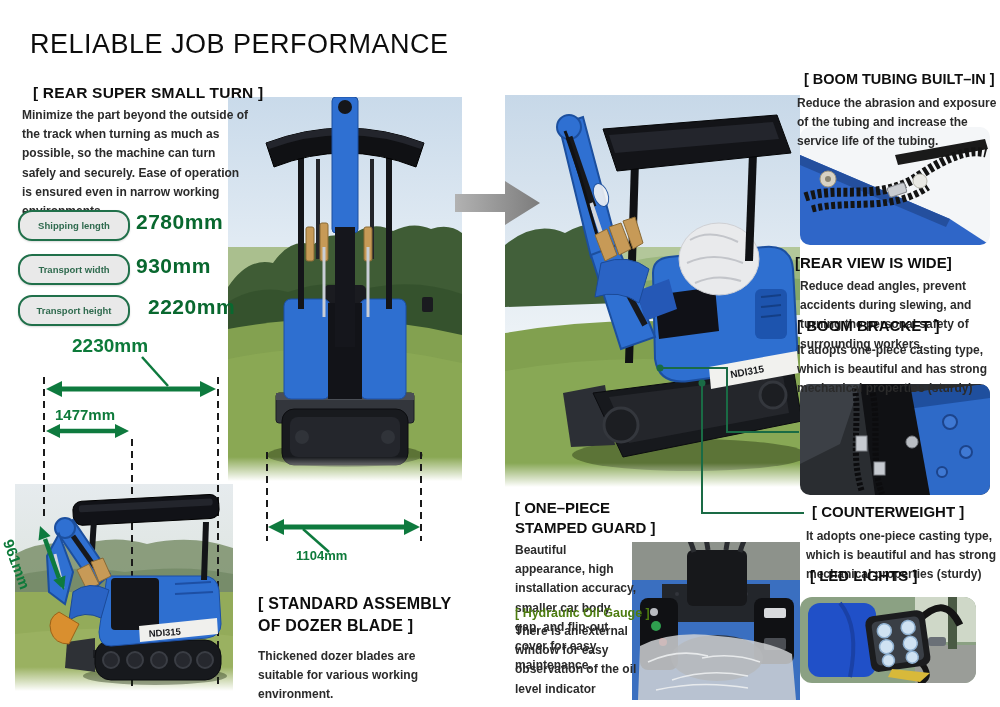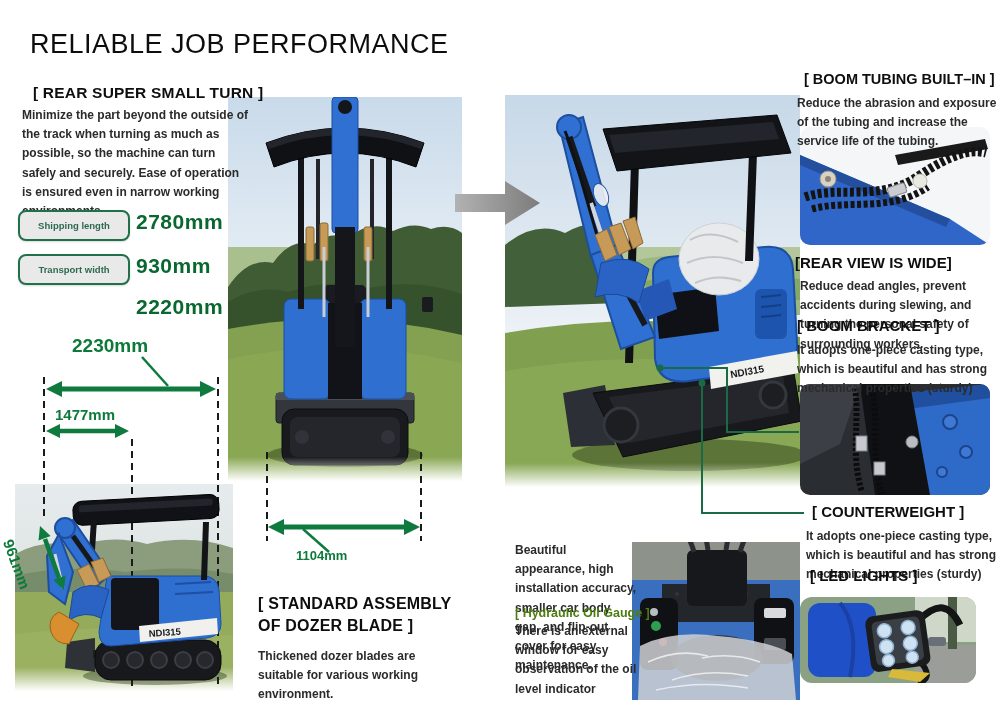--- a/index.html
+++ b/index.html
@@ -5,21 +5,21 @@
   html,body{margin:0;padding:0;background:#ffffff;}
   body{font-family:"Liberation Sans", sans-serif; -webkit-font-smoothing:antialiased;}
   #canvas{position:relative;width:1000px;height:707px;background:#ffffff;overflow:hidden;}
   .abs{position:absolute;}
   .title{left:30px;top:29px;font-size:27px;font-weight:400;letter-spacing:.5px;color:#0d0d0d;}
   .h-big{font-size:15.5px;font-weight:800;color:#0e0e0e;letter-spacing:.2px;}
   .h-mid{font-size:15px;font-weight:800;color:#0e0e0e;}
   .h-small{font-size:12.5px;font-weight:800;color:#4d7c0f;}
   .body-txt{font-size:12px;font-weight:600;color:#2b2b2b;line-height:1.6;}
   .dim-label{font-weight:800;color:#0d7a3a;z-index:5;}
-  .spec-badge{width:108px;height:27px;border:2px solid #20704a;border-radius:8px;background:#e9e9e9;
+  .spec-badge{width:108px;height:27px;border:2px solid #20704a;border-radius:14px;background:#e9e9e9;
     display:flex;align-items:center;justify-content:center;box-shadow:0 1px 2px rgba(0,0,0,.15);}
   .spec-badge span{font-size:9.5px;font-weight:700;color:#2f6a4e;}
   .spec-value{font-size:21px;font-weight:800;color:#09682f;letter-spacing:.5px;}
   .photo{position:absolute;overflow:hidden;}
   .photo .fade-bottom{position:absolute;left:0;right:0;bottom:0;height:24px;
     background:linear-gradient(rgba(255,255,255,0), #ffffff);}
   .rounded{border-radius:10px;}
   svg{display:block;}
   .z2{z-index:2;} .z3{z-index:3;} .z4{z-index:4;} .z5{z-index:5;}
 </style>
@@ -346,30 +346,34 @@
   <div class="abs spec-badge" style="left:18px;top:210px;">
     <span>Shipping length</span>
   </div>
   <div class="abs spec-value" style="left:136px;top:210px;">2780mm</div>
 
   <div class="abs spec-badge" style="left:18px;top:254px;">
     <span>Transport width</span>
   </div>
   <div class="abs spec-value" style="left:136px;top:254px;">930mm</div>
 
-  <div class="abs spec-value" style="left:136px;top:295px;">2220mm</div>
+  <div class="abs spec-badge" style="left:18px;top:295px;">
+    <span>Transport height</span>
+  </div>
+  <div class="abs spec-value" style="left:148px;top:295px;">2220mm</div>
 
   <div class="abs dim-label" style="left:72px;top:335px;font-size:19px;">2230mm</div>
   <div class="abs dim-label" style="left:48px;top:406px;font-size:15px;margin-left:7px;">1477mm</div>
   <div class="abs dim-label" style="left:16px;top:537px;font-size:15px;transform:rotate(70deg);transform-origin:left top;">961mm</div>
   <div class="abs dim-label" style="left:296px;top:548px;font-size:13px;">1104mm</div>
 
   <div class="abs h-big" style="left:258px;top:593px;width:212px;font-size:16px;line-height:1.35;">[ STANDARD ASSEMBLY OF DOZER BLADE ]</div>
   <div class="abs body-txt" style="left:258px;top:647px;width:205px;">Thickened dozer blades are suitable for various working environment.</div>
 
+  <div class="abs h-mid z5" style="left:515px;top:498px;width:148px;line-height:1.3;">[ ONE–PIECE STAMPED GUARD ]</div>
   <div class="abs body-txt" style="left:515px;top:541px;width:122px;">Beautiful appearance, high installation accuracy, smaller car body gap, and flip-out cover for easy maintenance.</div>
   <div class="abs h-small" style="left:515px;top:606px;">[ Hydraulic Oil Gauge ]</div>
   <div class="abs body-txt" style="left:515px;top:622px;width:126px;">There is an external window for easy observation of the oil level indicator</div>
 
   <div class="abs h-mid" style="left:797px;top:71px;font-size:14.5px;margin-left:7px;">[ BOOM TUBING BUILT–IN ]</div>
   <div class="abs body-txt" style="left:797px;top:94px;width:200px;">Reduce the abrasion and exposure of the tubing and increase the service life of the tubing.</div>
 
   <div class="abs h-mid" style="left:795px;top:254px;">[REAR VIEW IS WIDE]</div>
   <div class="abs body-txt" style="left:800px;top:277px;width:198px;">Reduce dead angles, prevent accidents during slewing, and turning the personal safety of surrounding workers.</div>
 

